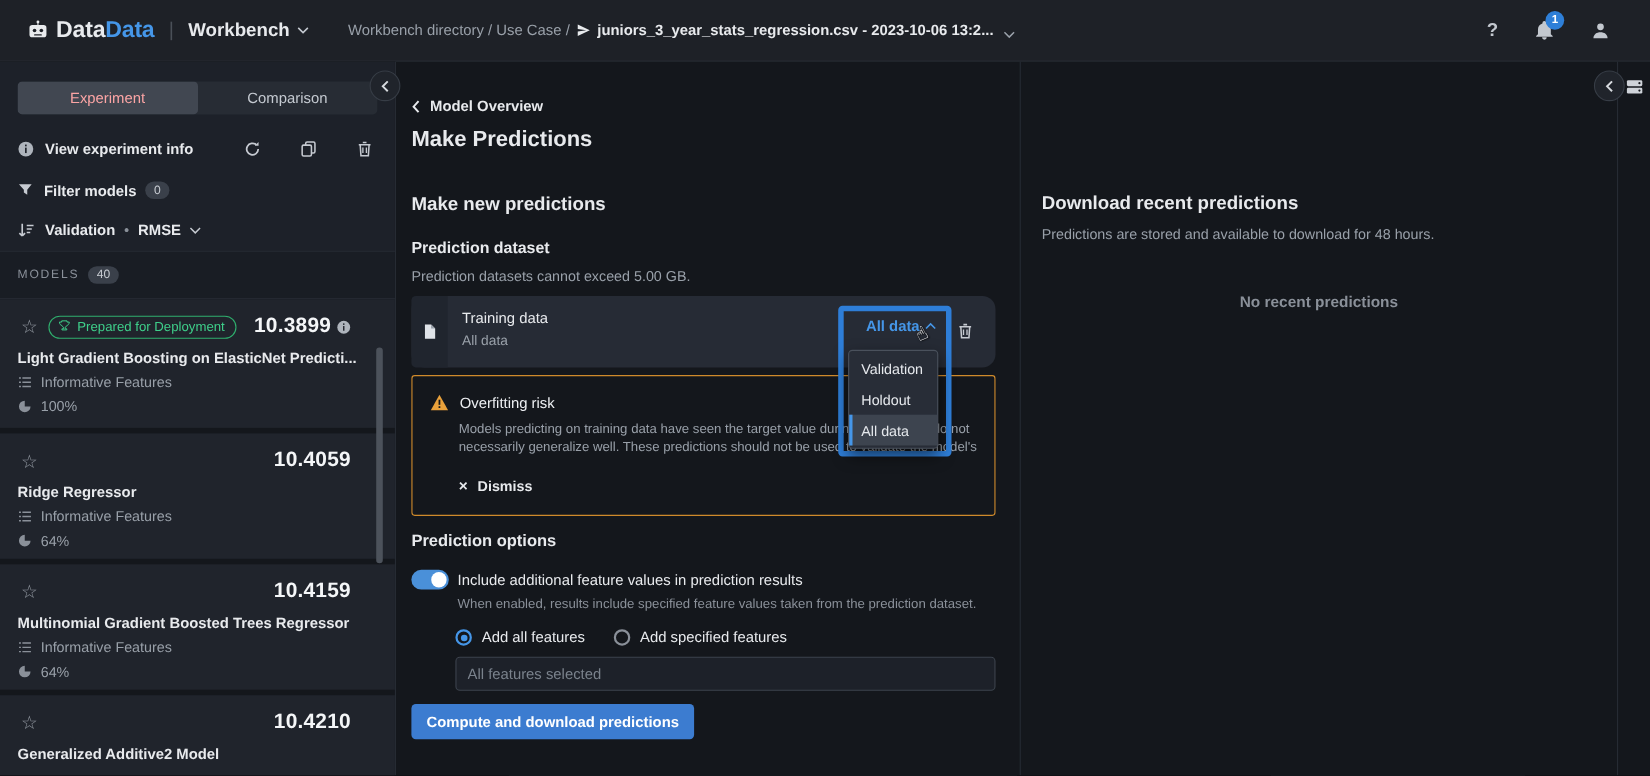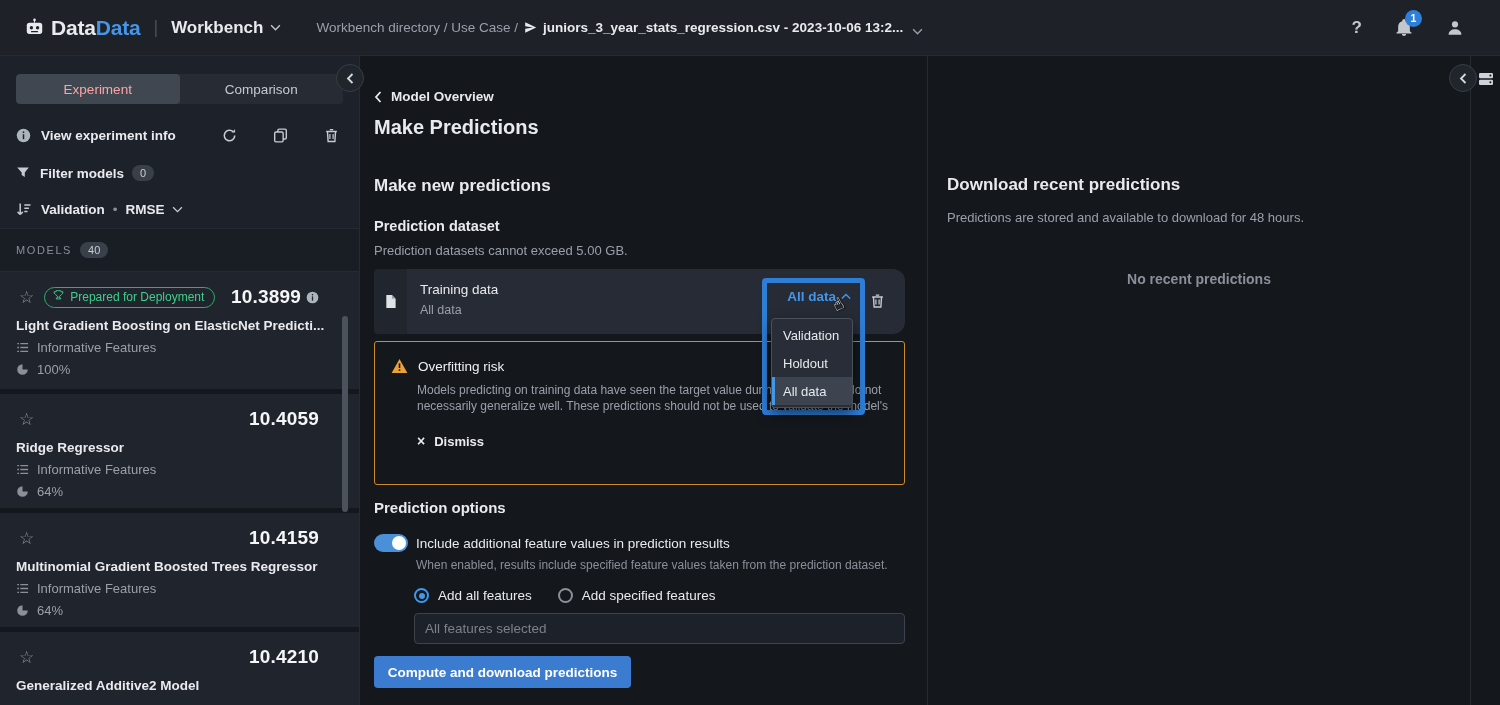--- a/index.html
+++ b/index.html
@@ -46,21 +46,21 @@
   .pill{background:#3a404a;color:#c9cdd3;border-radius:9px;font-size:11px;padding:2px 8px;margin-left:8px}
   .sortrow{display:flex;align-items:center;margin-top:18px;height:18px;font-size:13.5px;font-weight:bold}
   .sortrow .ic{margin-right:9px;color:#c6cad1}
   .sortrow .dot{color:#8a9099;margin:0 8px;font-weight:normal}
   .sortrow .chev{margin-left:7px}
   .models-hdr{display:flex;align-items:center;background:#191d24;padding:13px 16px;border-bottom:1px solid #262b33}
   .models-hdr .lbl{font-size:11px;letter-spacing:1.6px;color:#8a9099}
   .m-card{background:#20242c;padding:13px 16px 10px 16px;margin-bottom:5px;overflow:hidden}
   .score-row{display:flex;align-items:center;margin-right:24px;height:24px}
   .star{font-size:17px;color:#8f959e;cursor:pointer;line-height:1;margin-left:3px}
-  .dep-badge{display:flex;margin-left:10px;border:1px solid #2fae6d;border-radius:11px;
+  .dep-badge{display:flex;align-items:center;margin-left:10px;border:1px solid #2fae6d;border-radius:11px;
              padding:2px 10px 3px 8px;color:#3ecf8a;font-size:12px}
   .dep-badge svg{margin-right:6px}
   .score{margin-left:auto;font-size:19px;font-weight:bold;color:#f4f6f8;letter-spacing:.2px}
   .score-info{margin-left:5px;color:#aeb4bc;cursor:pointer}
   .m-name{margin-top:9px;font-size:13.5px;font-weight:bold;color:#e8eaed;white-space:nowrap;overflow:hidden}
   .m-meta{margin-top:7px;display:flex;align-items:center;font-size:13px;color:#99a0a9}
   .m-meta .ic{margin-right:8px;color:#8a9099}
   .side-scroll{position:absolute;right:11px;top:260px;width:6px;height:196px;border-radius:3px;background:#4c525b}
   .collapse-btn{position:absolute;width:28px;height:28px;border-radius:50%;background:#20242b;border:1px solid #373d46;
                 display:flex;align-items:center;justify-content:center;color:#d6dade;z-index:6;cursor:pointer}
@@ -73,21 +73,21 @@
   .h1{font-size:20px;font-weight:bold;margin-top:12px}
   .h2{font-size:17px;font-weight:bold;margin-top:37px}
   .h3{font-size:14.5px;font-weight:bold;margin-top:22px}
   .note{font-size:13px;color:#99a0a9;margin-top:9px}
   .ds-row{margin-top:11px;height:65px;background:#262b35;border-radius:12px;display:flex;position:relative}
   .ds-strip{width:33px;background:#20252e;border-radius:4px 0 0 4px;display:flex;align-items:center;justify-content:center}
   .ds-txt{padding:13px 0 0 13px}
   .ds-title{font-size:13.5px;color:#e8eaed}
   .ds-sub{font-size:12.5px;color:#99a0a9;margin-top:6px}
   .ds-trash{position:absolute;right:20px;top:24px;color:#c6cad1;cursor:pointer}
-  .warn{margin-top:7px;height:144px;border:1px solid #cf8a2b;border-radius:3px;padding:16px 16px 0 16px;overflow:hidden}
+  .warn{margin-top:7px;height:128px;border:1px solid #cf8a2b;border-radius:3px;padding:16px 16px 0 16px;overflow:hidden}
   .warn-t{display:flex;align-items:center}
   .warn-t .lbl{font-size:13.5px;color:#eef0f3;margin-left:10px}
   .warn-body{margin-left:26px;margin-top:8px;font-size:12px;line-height:16px;color:#99a0a9;width:474px}
   .dismiss{display:flex;align-items:center;margin-left:26px;margin-top:19px;cursor:pointer}
   .dismiss .x{font-size:14px;font-weight:bold;color:#e8eaed}
   .dismiss .lbl{font-size:13px;font-weight:bold;margin-left:9px}
   .h3b{font-size:15px;font-weight:bold;margin-top:14px}
   .tgl-row{display:flex;align-items:center;margin-top:18px}
   .toggle{width:34px;height:18px;border-radius:9px;background:#4a90d9;position:relative;cursor:pointer;flex:none}
   .toggle .knob{position:absolute;top:2px;right:2px;width:14px;height:14px;border-radius:50%;background:#fff}
@@ -115,21 +115,21 @@
   .dd-menu{position:absolute;left:411px;top:262px;width:82px;background:#282d37;border:1px solid #4a515c;
            border-radius:4px;box-shadow:0 6px 14px rgba(0,0,0,.55);z-index:21;padding:2px 0}
   .dd-item{height:28px;display:flex;align-items:center;padding-left:11px;font-size:13px;color:#e6e9ed;cursor:pointer}
   .dd-item.hl{background:#3d444f;border-left:3px solid #4596e8;padding-left:8px}
   .cursor{position:absolute;left:473px;top:238px;z-index:30;font-size:17px;color:#fff;
           text-shadow:0 0 2px #000,1px 1px 1px #000;transform:rotate(-28deg);pointer-events:none}
 
   
   .recent{flex:1;border-right:1px solid #262b33;padding:119px 0 0 19px;position:relative}
   .recent .h2{margin-top:0}
-  .r-sub{font-size:13px;color:#99a0a9;margin-top:15px}
+  .r-sub{font-size:13px;color:#99a0a9;margin-top:10px}
   .r-empty{margin-top:46px;width:504px;text-align:center;font-size:14px;font-weight:bold;color:#8a9099}
 
   
   .rail{width:29px;position:relative;flex:none}
   .rail .collapse-btn{left:-22px;top:8px}
   .rail-icon{position:absolute;left:7px;top:15px;color:#cfd3d9;cursor:pointer}
 </style>
 </head>
 <body>
 

